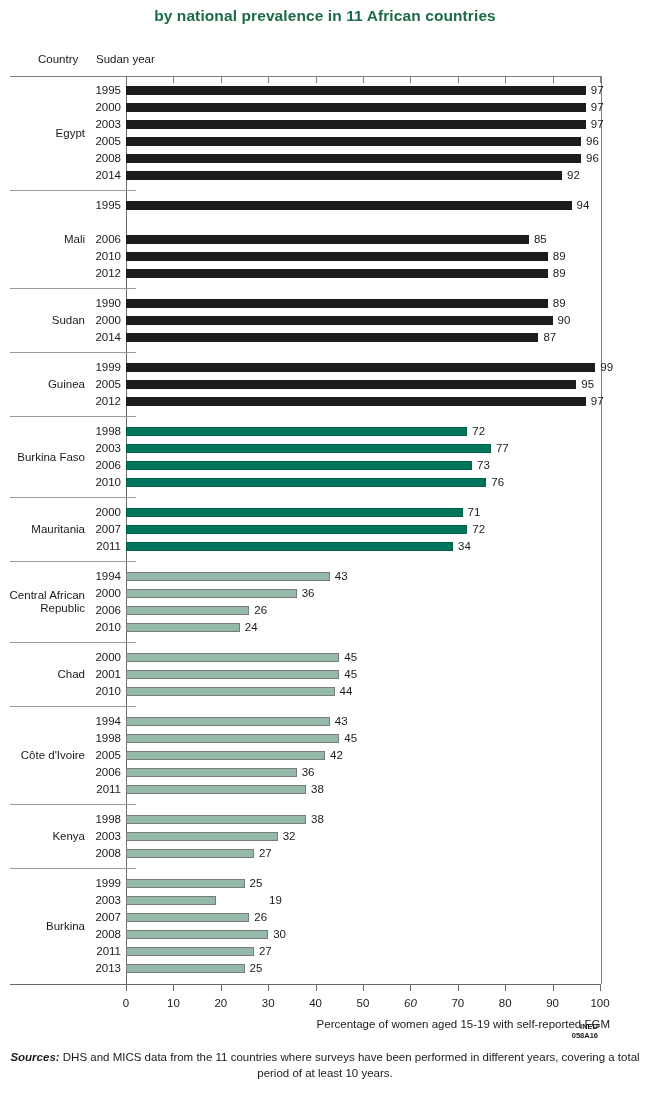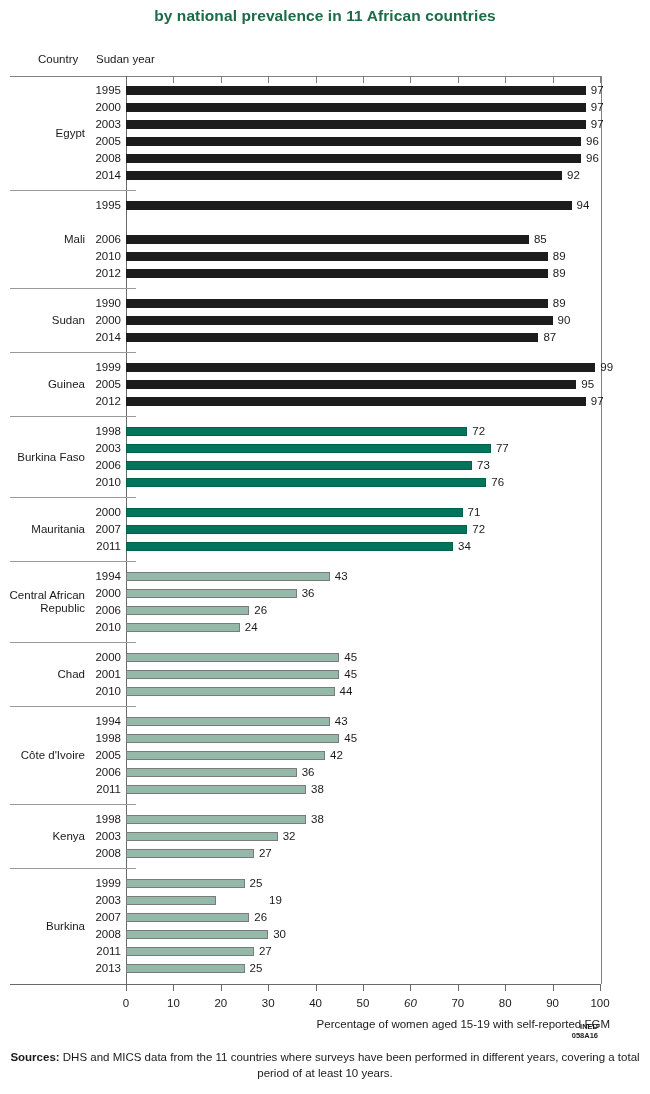--- a/index.html
+++ b/index.html
@@ -251,20 +251,21 @@
     position: absolute;
     left: 8px;
     top: 1049px;
     width: 634px;
     text-align: center;
     font-size: 11.5px;
     line-height: 16px;
     color: #1a1a1a;
   }
   #sources .src-lead {
+    font-style: italic;
     font-weight: bold;
   }
 </style>
 </head>
 <body>
 
 <div id="title-block">
   <span class="tline">by national prevalence in 11 African countries</span>
 </div>
 

